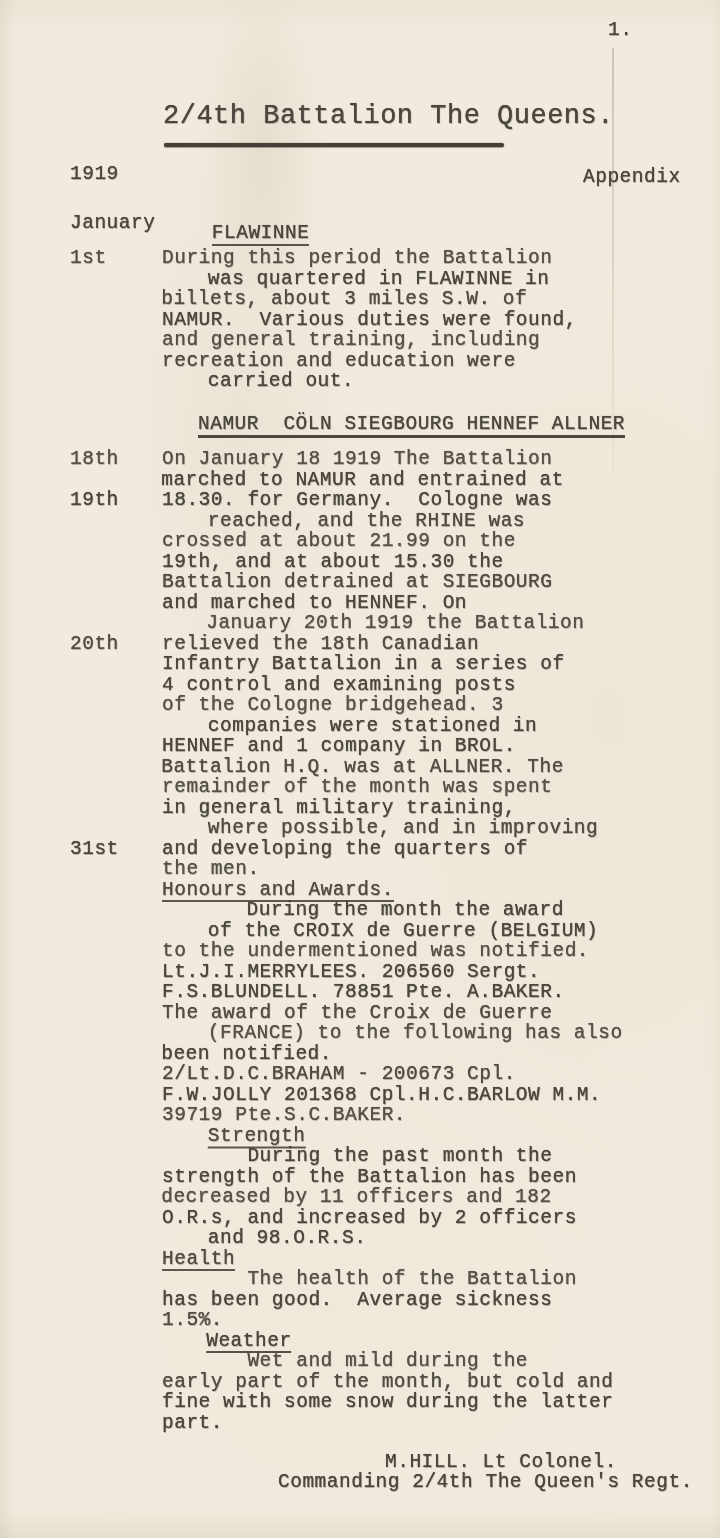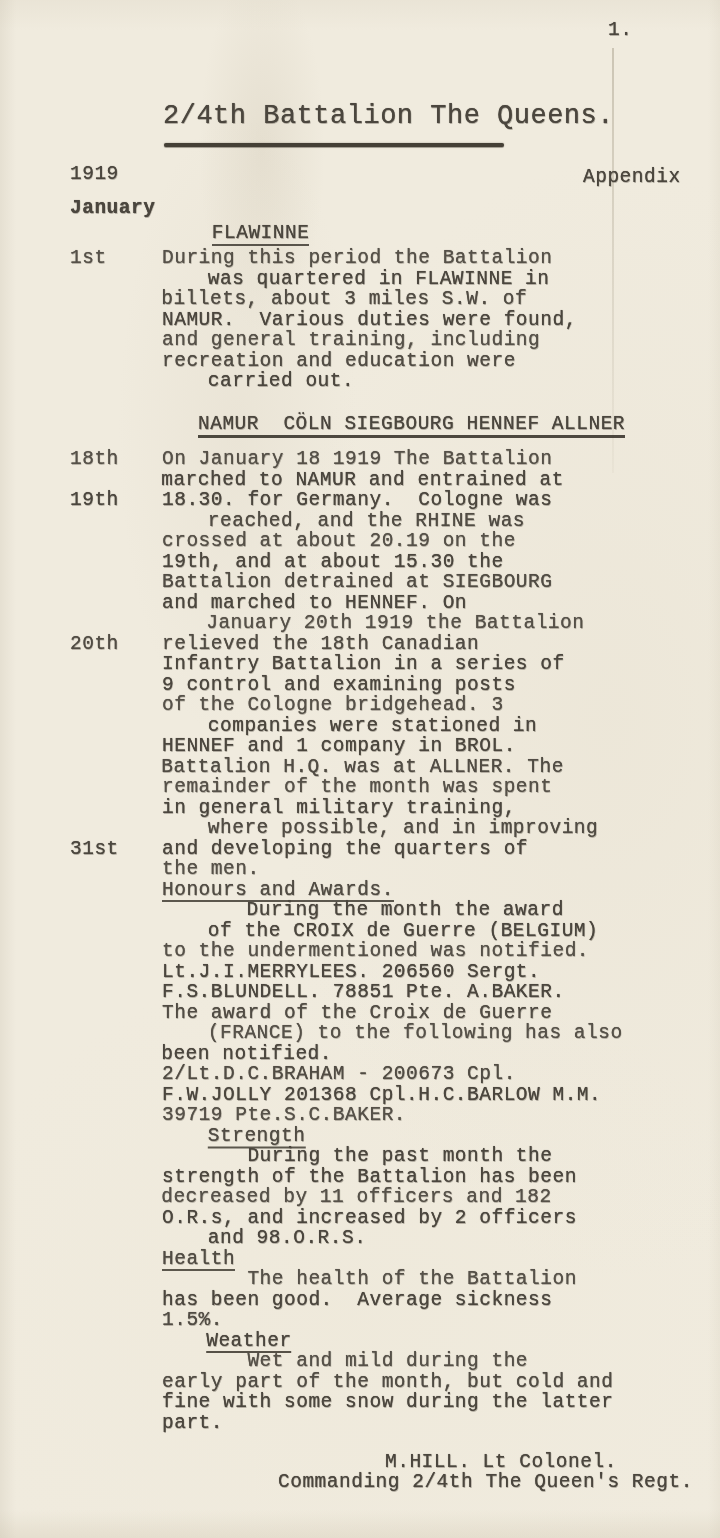--- a/index.html
+++ b/index.html
@@ -36,21 +36,21 @@
 
   .page-number   { left:608px; top:20px; }
   .doc-title     { left:163px; top:106px; font-size:27px; }
   .title-rule    {
     position:absolute; left:164px; top:143px; width:340px; height:3.5px;
     background:#45403600; background-color:#454036; border-radius:2px;
     box-shadow:0 1px 0 rgba(69,64,54,0.35), 0 0 1.5px rgba(69,64,54,0.6);
   }
   .year-label    { left:70px;  top:164px; }
   .appendix-label{ left:583px; top:167px; }
-  .month-label   { left:70px;  top:198px;font-weight:bold; }
+  .month-label   { left:70px;  top:213px; }
   .location-head { left:163px; top:202px; }
 
   .u2 { border-bottom:2.5px solid rgba(64,59,50,0.85); padding-bottom:0.5px; }
 
   .crease {
     position:absolute; left:612px; top:48px; width:1.5px; height:425px;
     background:linear-gradient(180deg, rgba(150,140,118,0.40), rgba(150,140,118,0.06));
   }
 
   .diary { position:absolute; left:0; top:248px; width:608px; }
@@ -100,28 +100,28 @@
       <div class="row line"><span class="text">billets, about 3 miles S.W. of</span></div>
       <div class="row line"><span class="text">NAMUR.  Various duties were found,</span></div>
       <div class="row line"><span class="text">and general training, including</span></div>
       <div class="row line"><span class="text">recreation and education were</span></div>
       <div class="row line"><span class="text">carried out.</span></div>
       <div class="row route-heading"><span class="text">NAMUR  CÖLN SIEGBOURG HENNEF ALLNER</span></div>
       <div class="row line"><span class="date-col">18th</span><span class="text">On January 18 1919 The Battalion</span></div>
       <div class="row line"><span class="text">marched to NAMUR and entrained at</span></div>
       <div class="row line"><span class="date-col">19th</span><span class="text">18.30. for Germany.  Cologne was</span></div>
       <div class="row line"><span class="text">reached, and the RHINE was</span></div>
-      <div class="row line"><span class="text">crossed at about 20.19 on the</span></div>
+      <div class="row line"><span class="text">crossed at about 21.99 on the</span></div>
       <div class="row line"><span class="text">19th, and at about 15.30 the</span></div>
       <div class="row line"><span class="text">Battalion detrained at SIEGBOURG</span></div>
       <div class="row line"><span class="text">and marched to HENNEF. On</span></div>
       <div class="row line"><span class="text">January 20th 1919 the Battalion</span></div>
       <div class="row line"><span class="date-col">20th</span><span class="text">relieved the 18th Canadian</span></div>
       <div class="row line"><span class="text">Infantry Battalion in a series of</span></div>
-      <div class="row line"><span class="text">9 control and examining posts</span></div>
+      <div class="row line"><span class="text">4 control and examining posts</span></div>
       <div class="row line"><span class="text">of the Cologne bridgehead. 3</span></div>
       <div class="row line"><span class="text">companies were stationed in</span></div>
       <div class="row line"><span class="text">HENNEF and 1 company in BROL.</span></div>
       <div class="row line"><span class="text">Battalion H.Q. was at ALLNER. The</span></div>
       <div class="row line"><span class="text">remainder of the month was spent</span></div>
       <div class="row line"><span class="text">in general military training,</span></div>
       <div class="row line"><span class="text">where possible, and in improving</span></div>
       <div class="row line"><span class="date-col">31st</span><span class="text">and developing the quarters of</span></div>
       <div class="row line"><span class="text">the men.</span></div>
       <div class="row subheading"><span class="text">Honours and Awards.</span></div>

